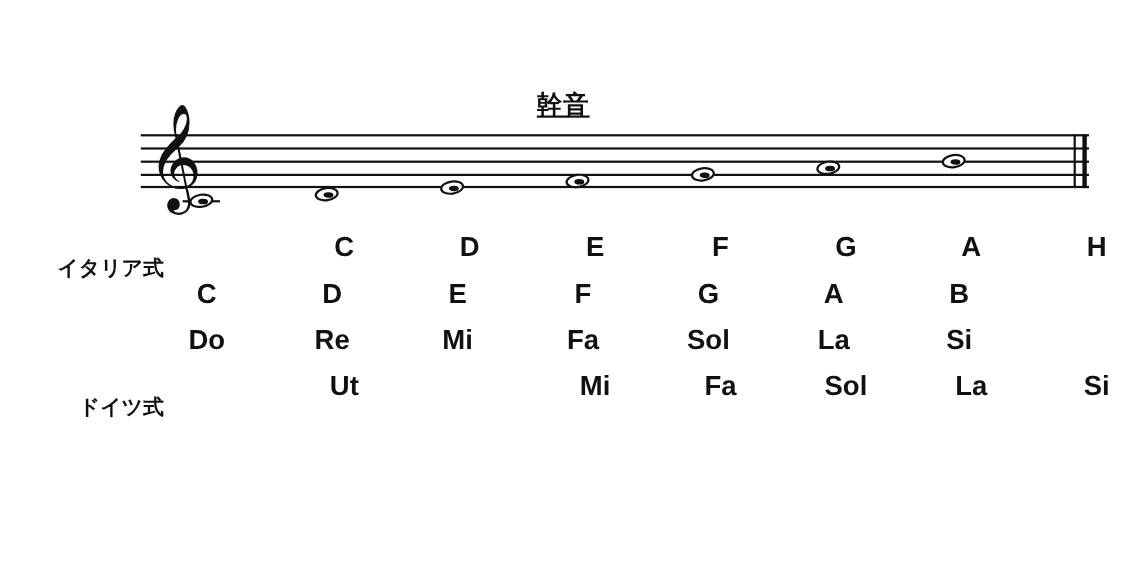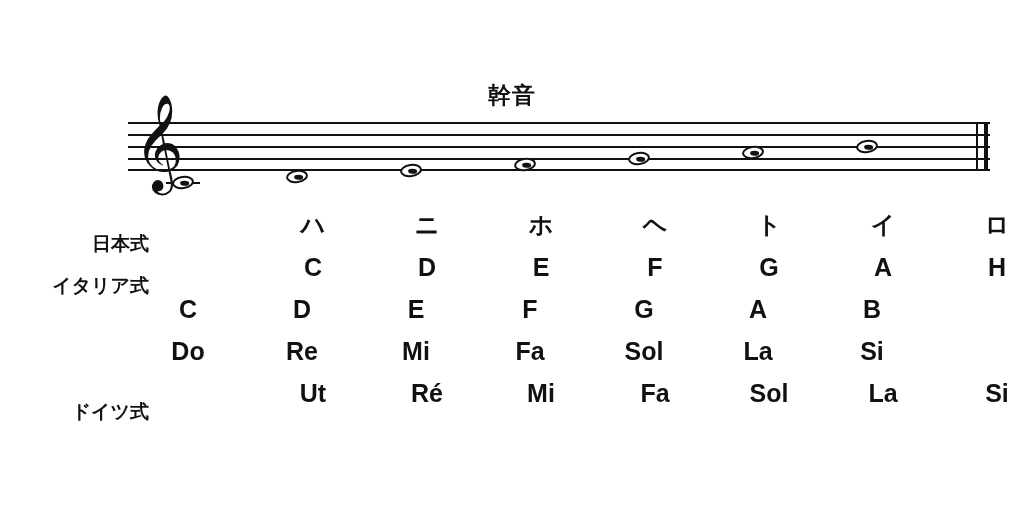--- a/index.html
+++ b/index.html
@@ -19,20 +19,21 @@
   
   #title {
     position: absolute;
     top: 80px;
     left: 0;
     width: 1024px;
     text-align: center;
     font-size: 23px;
     font-weight: 700;
     letter-spacing: 1px;
+    text-decoration: underline;
   }
 
   
   #staff-wrap {
     position: absolute;
     left: 128px;
     top: 122px;
     width: 862px;
     height: 60px;
   }
@@ -163,32 +164,20 @@
   <div class="note" style="left:158px; top:48px;"></div>
   <div class="note" style="left:272px; top:42px;"></div>
   <div class="note" style="left:386px; top:36px;"></div>
   <div class="note" style="left:500px; top:30px;"></div>
   <div class="note" style="left:614px; top:24px;"></div>
   <div class="note" style="left:728px; top:18px;"></div>
 </div>
 
 <div id="table">
 
-  <div class="trow row-jp">
-    <div class="rlabel">日本式</div>
-    <div class="cells">
-      <div class="cell" style="left:88px;">ハ</div>
-      <div class="cell" style="left:202px;">ニ</div>
-      <div class="cell" style="left:316px;">ホ</div>
-      <div class="cell" style="left:430px;">ヘ</div>
-      <div class="cell" style="left:544px;">ト</div>
-      <div class="cell" style="left:658px;">イ</div>
-      <div class="cell" style="left:772px;">ロ</div>
-    </div>
-  </div>
 
   <div class="trow row-de">
     <div class="rlabel">イタリア式</div>
     <div class="cells">
       <div class="cell" style="left:88px;">C</div>
       <div class="cell" style="left:202px;">D</div>
       <div class="cell" style="left:316px;">E</div>
       <div class="cell" style="left:430px;">F</div>
       <div class="cell" style="left:544px;">G</div>
       <div class="cell" style="left:658px;">A</div>
@@ -217,21 +206,20 @@
       <div class="cell" style="left:544px;">Sol</div>
       <div class="cell" style="left:658px;">La</div>
       <div class="cell" style="left:772px;">Si</div>
     </div>
   </div>
 
   <div class="trow row-fr">
     <div class="rlabel">ドイツ式</div>
     <div class="cells">
       <div class="cell" style="left:88px;">Ut</div>
-      <div class="cell" style="left:202px;">Ré</div>
       <div class="cell" style="left:316px;">Mi</div>
       <div class="cell" style="left:430px;">Fa</div>
       <div class="cell" style="left:544px;">Sol</div>
       <div class="cell" style="left:658px;">La</div>
       <div class="cell" style="left:772px;">Si</div>
     </div>
   </div>
 
 </div>
 

